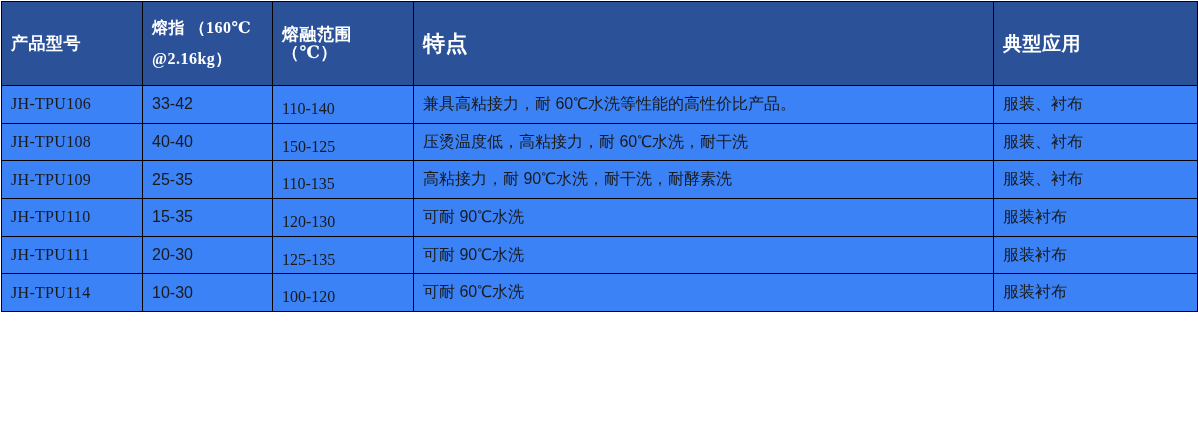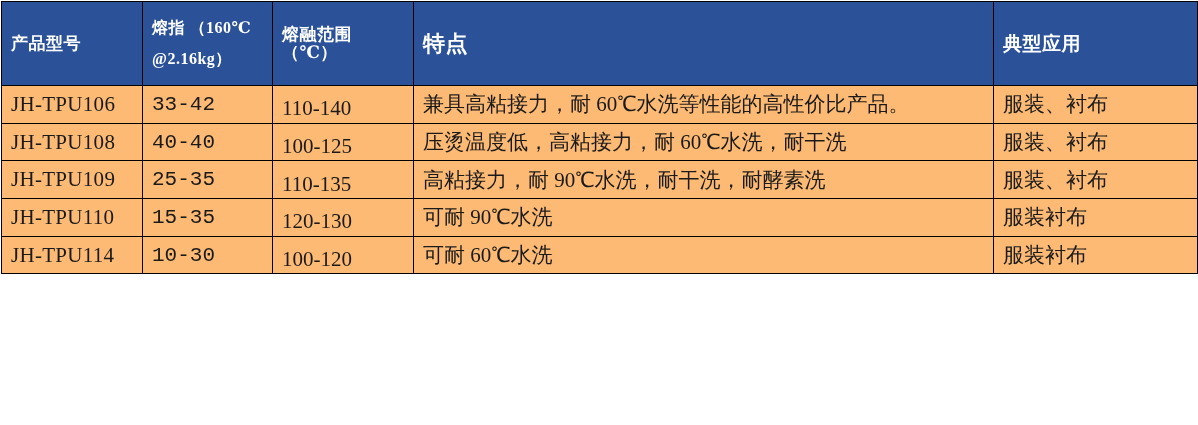--- a/index.html
+++ b/index.html
@@ -12,21 +12,21 @@
     height: 425px;
     font-family: "Liberation Serif", "DejaVu Serif", serif;
     overflow: hidden;
   }
 
   #spec-table {
     width: 1196px;
     margin: 1px 0 0 1px;
     border-collapse: collapse;
     table-layout: fixed;
-    background: #fdba74;
+    background: #3b82f6;
   }
 
   #spec-table td,
   #spec-table th {
     border: 1px solid #000000;
     padding: 0;
     vertical-align: middle;
     box-sizing: border-box;
   }
 
@@ -46,31 +46,31 @@
   .h-model    { font-size: 17px; }
   .h-mi       { font-size: 16px; line-height: 1.9; }
   .h-mi .l2   { display: block; font-family: "Liberation Serif", serif; }
   .h-range    { font-size: 17px; }
   .h-feature  { font-size: 22px; }
   .h-app      { font-size: 19px; }
 
   
   tbody td {
     height: 37.7px;
-    font-size: 21px;
+    font-size: 16px;
     color: #1a1a1a;
     white-space: nowrap;
     overflow: hidden;
   }
   .cell { padding: 0 9px; }
 
   .c-model   { font-family: "Liberation Serif", serif; letter-spacing: .3px; }
-  .c-mi      { font-family: Liberation Mono, monospace; }
+  .c-mi      { font-family: Liberation Sans, sans-serif; }
   .c-range   { font-family: "Liberation Serif", serif; margin-top: 9px; }
-  .c-feature { font-family: Liberation Serif, serif; }
+  .c-feature { font-family: Liberation Sans, sans-serif; }
   .c-app     { font-family: "Liberation Serif", serif; }
 
   
   col.w-model   { width: 141px; }
   col.w-mi      { width: 130px; }
   col.w-range   { width: 141px; }
   col.w-feature { width: 580px; }
   col.w-app     { width: 204px; }
 </style>
 </head>
@@ -127,21 +127,21 @@
         </td>
       </tr>
       <tr>
         <td>
           <div class="cell c-model">JH-TPU108</div>
         </td>
         <td>
           <div class="cell c-mi">40-40</div>
         </td>
         <td>
-          <div class="cell c-range">100-125</div>
+          <div class="cell c-range">150-125</div>
         </td>
         <td>
           <div class="cell c-feature">压烫温度低，高粘接力，耐 60℃水洗，耐干洗</div>
         </td>
         <td>
           <div class="cell c-app">服装、衬布</div>
         </td>
       </tr>
       <tr>
         <td>
@@ -162,20 +162,37 @@
       </tr>
       <tr>
         <td>
           <div class="cell c-model">JH-TPU110</div>
         </td>
         <td>
           <div class="cell c-mi">15-35</div>
         </td>
         <td>
           <div class="cell c-range">120-130</div>
+        </td>
+        <td>
+          <div class="cell c-feature">可耐 90℃水洗</div>
+        </td>
+        <td>
+          <div class="cell c-app">服装衬布</div>
+        </td>
+      </tr>
+      <tr>
+        <td>
+          <div class="cell c-model">JH-TPU111</div>
+        </td>
+        <td>
+          <div class="cell c-mi">20-30</div>
+        </td>
+        <td>
+          <div class="cell c-range">125-135</div>
         </td>
         <td>
           <div class="cell c-feature">可耐 90℃水洗</div>
         </td>
         <td>
           <div class="cell c-app">服装衬布</div>
         </td>
       </tr>
       <tr>
         <td>

